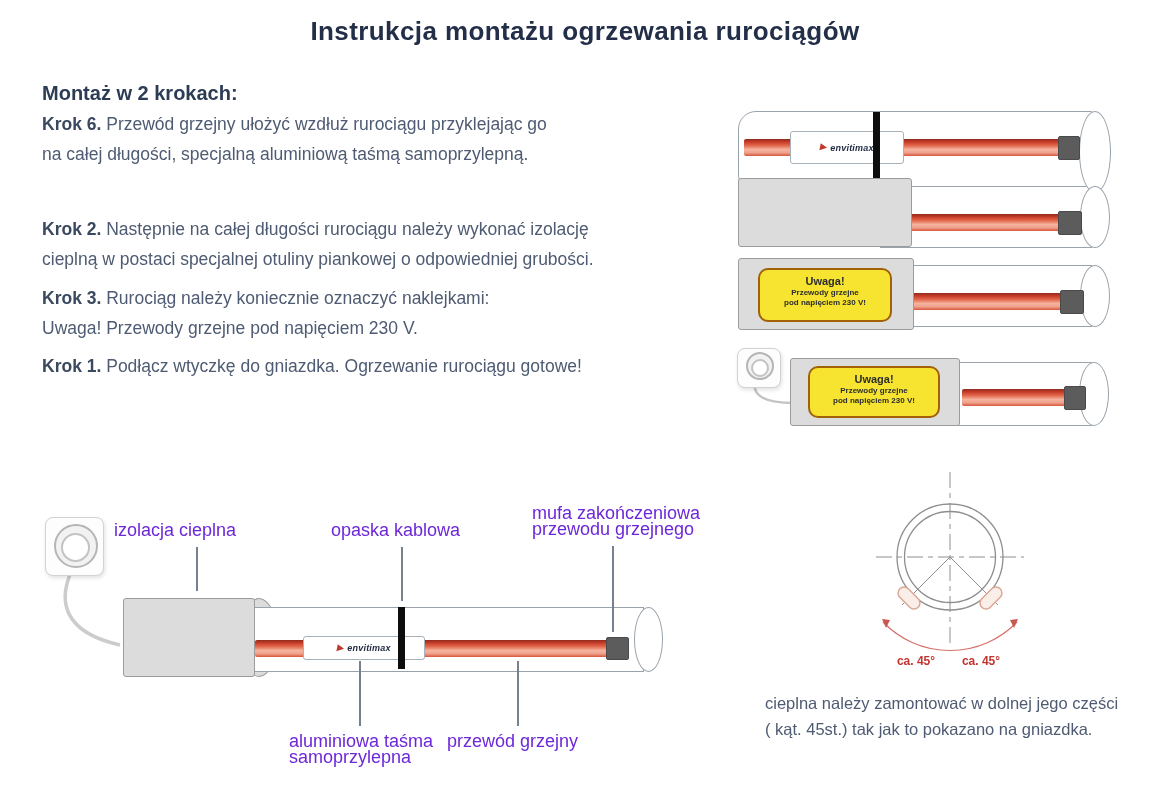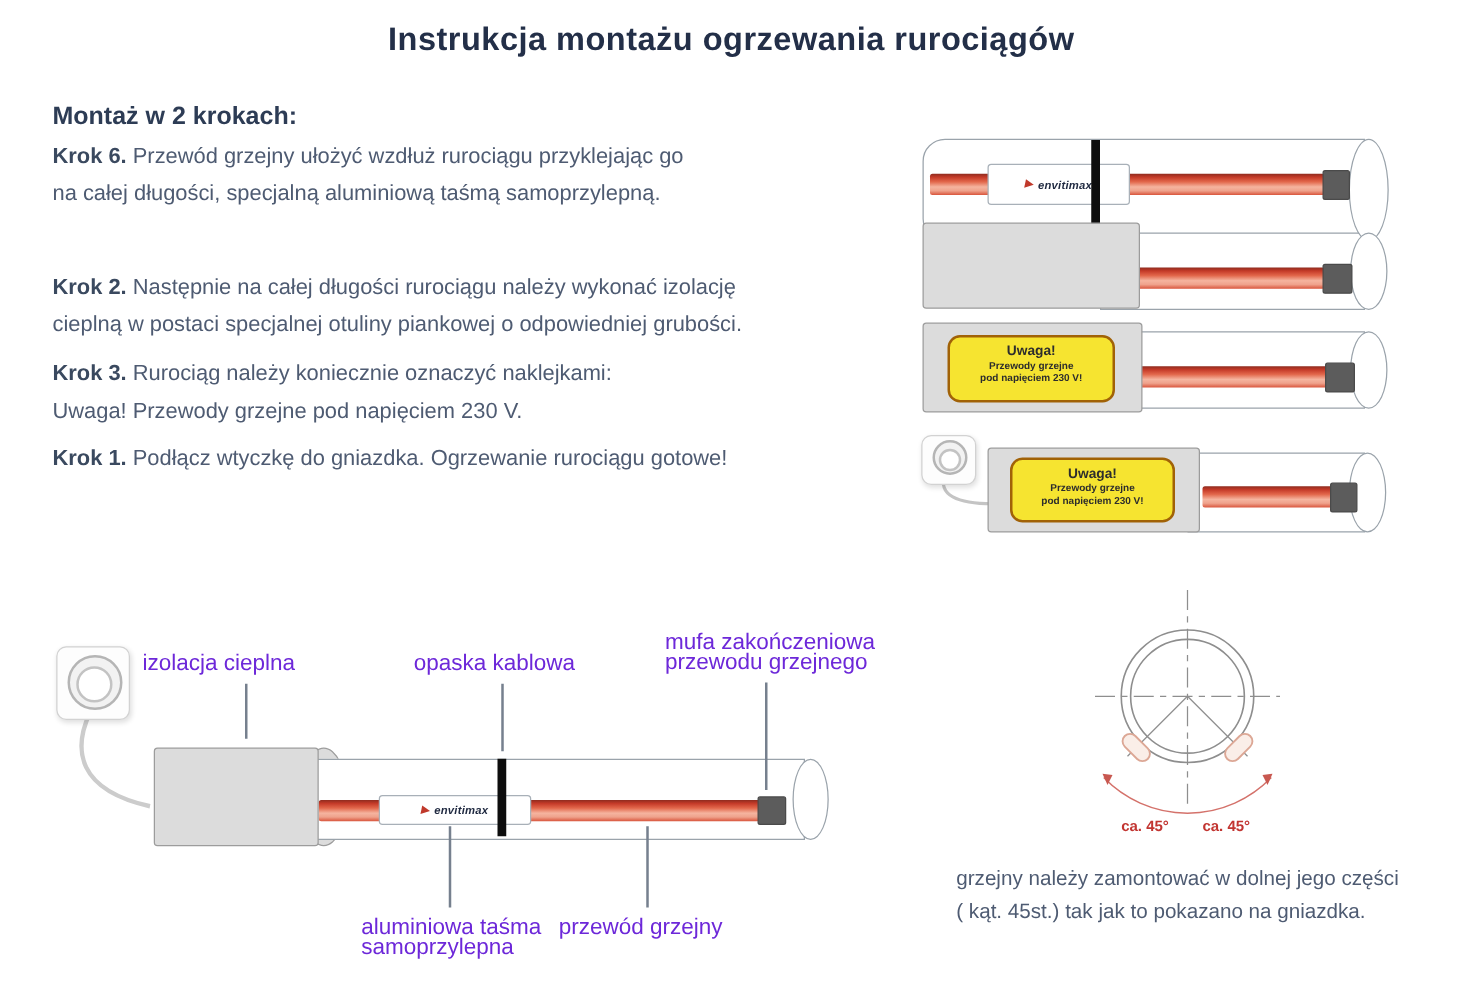--- a/index.html
+++ b/index.html
@@ -155,17 +155,17 @@
     <rect x="-13" y="-6" width="26" height="12" rx="6" transform="translate(69,130) rotate(45)" fill="#faeee8" stroke="#dca795" stroke-width="1.5"></rect>
     <rect x="-13" y="-6" width="26" height="12" rx="6" transform="translate(151,130) rotate(-45)" fill="#faeee8" stroke="#dca795" stroke-width="1.5"></rect>
     <path d="M 43,154 A 93,93 0 0 0 177,154" fill="none" stroke="#d4726b" stroke-width="1.2"></path>
     <polygon points="42,151 50,152 46,160" fill="#c85850"></polygon>
     <polygon points="178,151 170,152 174,160" fill="#c85850"></polygon>
     <text x="76" y="197" text-anchor="middle" font-family="Liberation Sans, sans-serif" font-size="12" font-weight="bold" fill="#c23531">ca. 45°</text>
     <text x="141" y="197" text-anchor="middle" font-family="Liberation Sans, sans-serif" font-size="12" font-weight="bold" fill="#c23531">ca. 45°</text>
   </svg>
 
   <div class="abs note" style="left:765px;top:690px;">
-    <div>grzejny należy zamontować w dolnej jego części</div>
+    <div>cieplna należy zamontować w dolnej jego części</div>
     <div>( kąt. 45st.) tak jak to pokazano na gniazdka.</div>
   </div>
 
 </div>
 
 </body></html>

